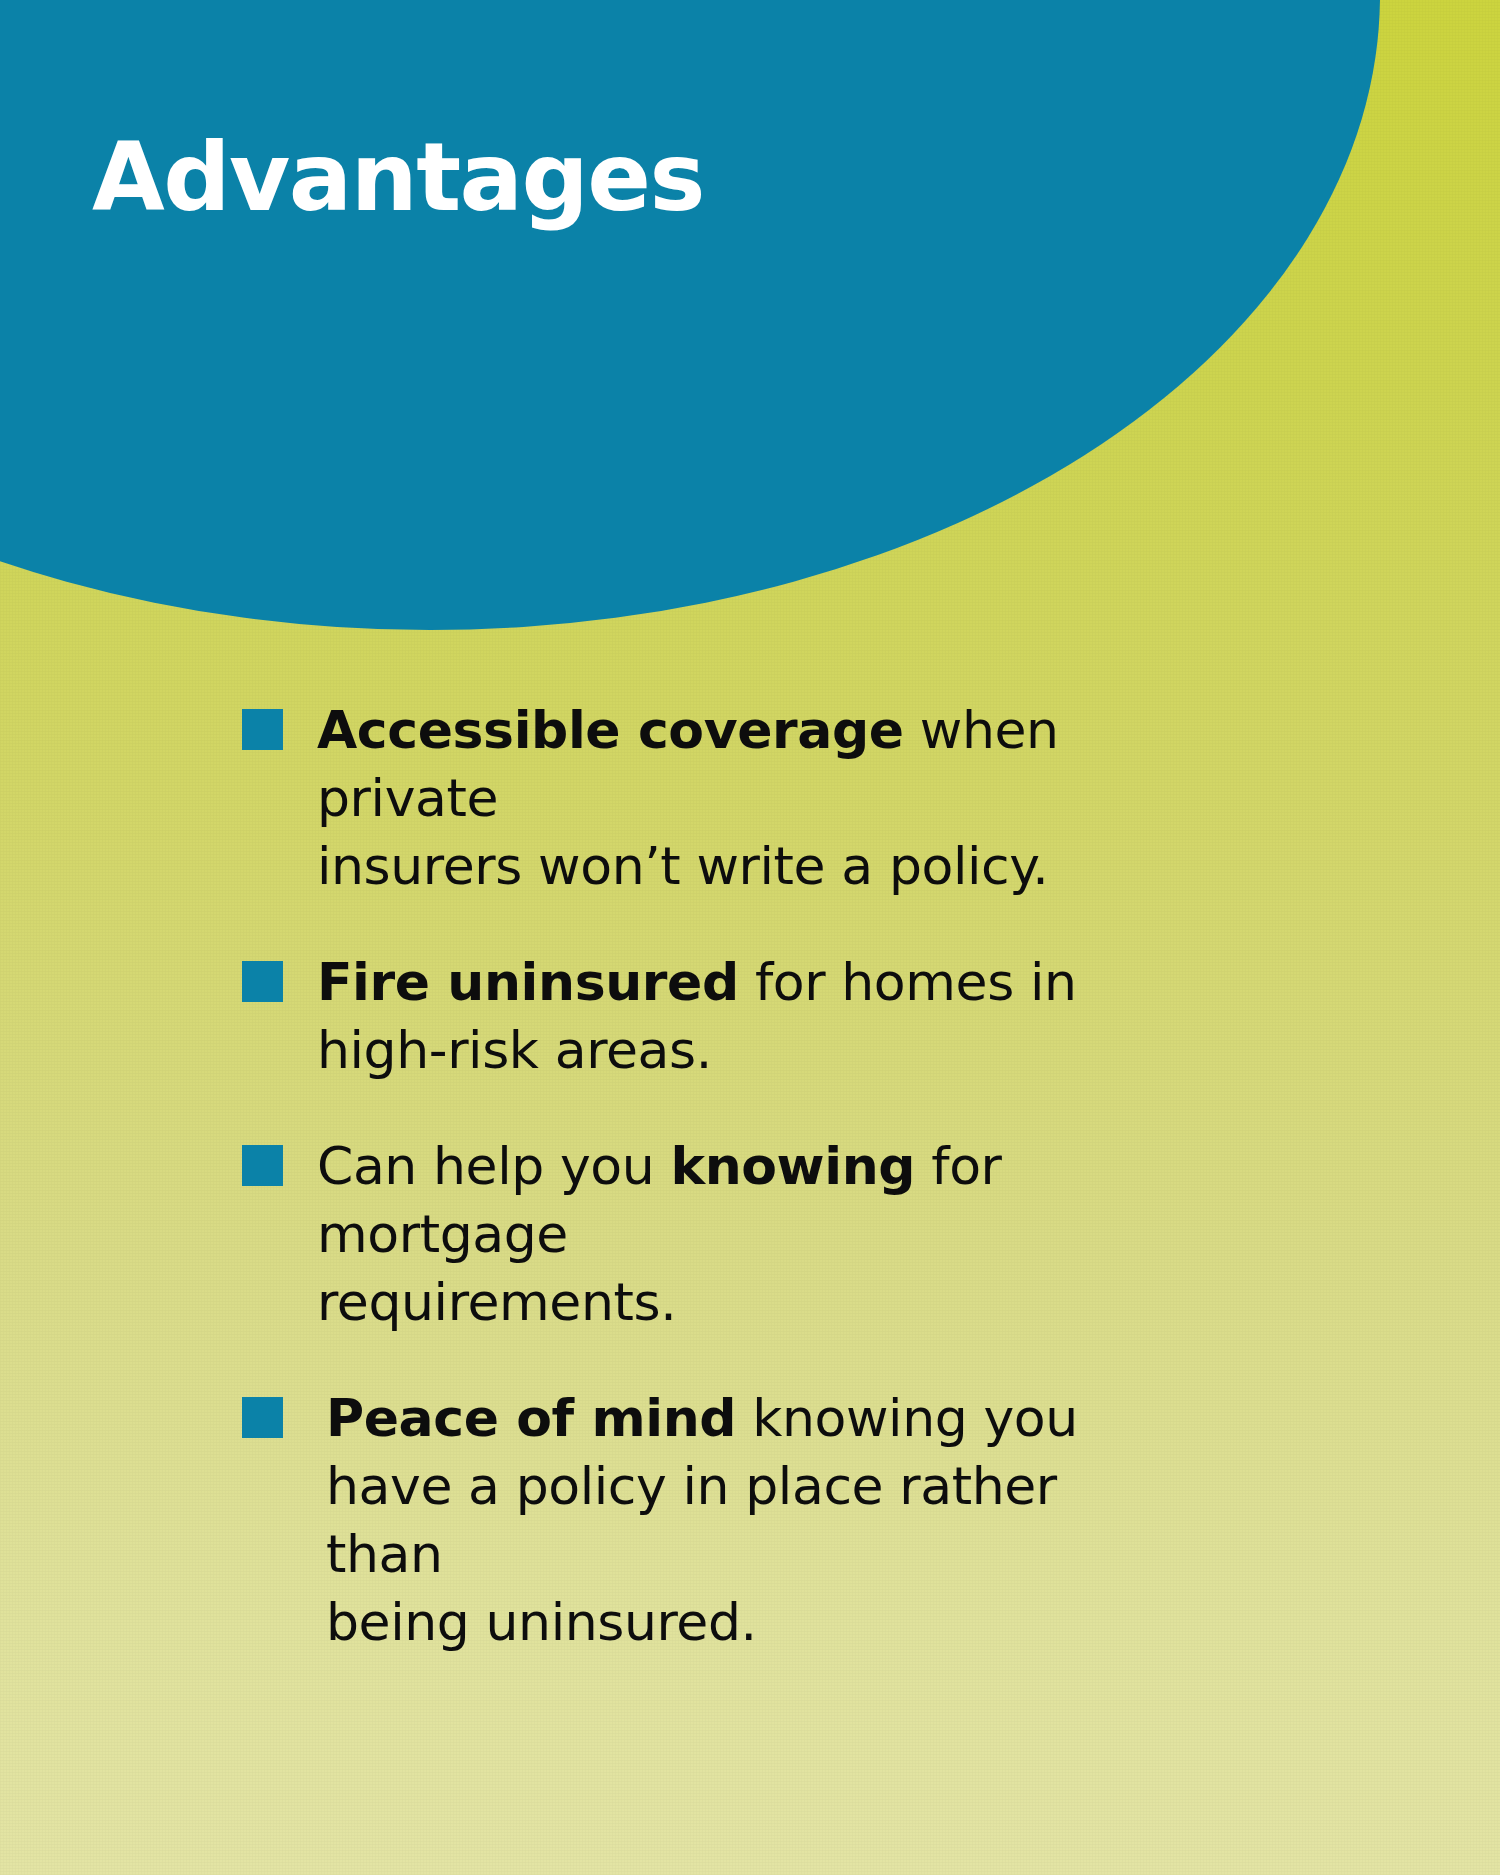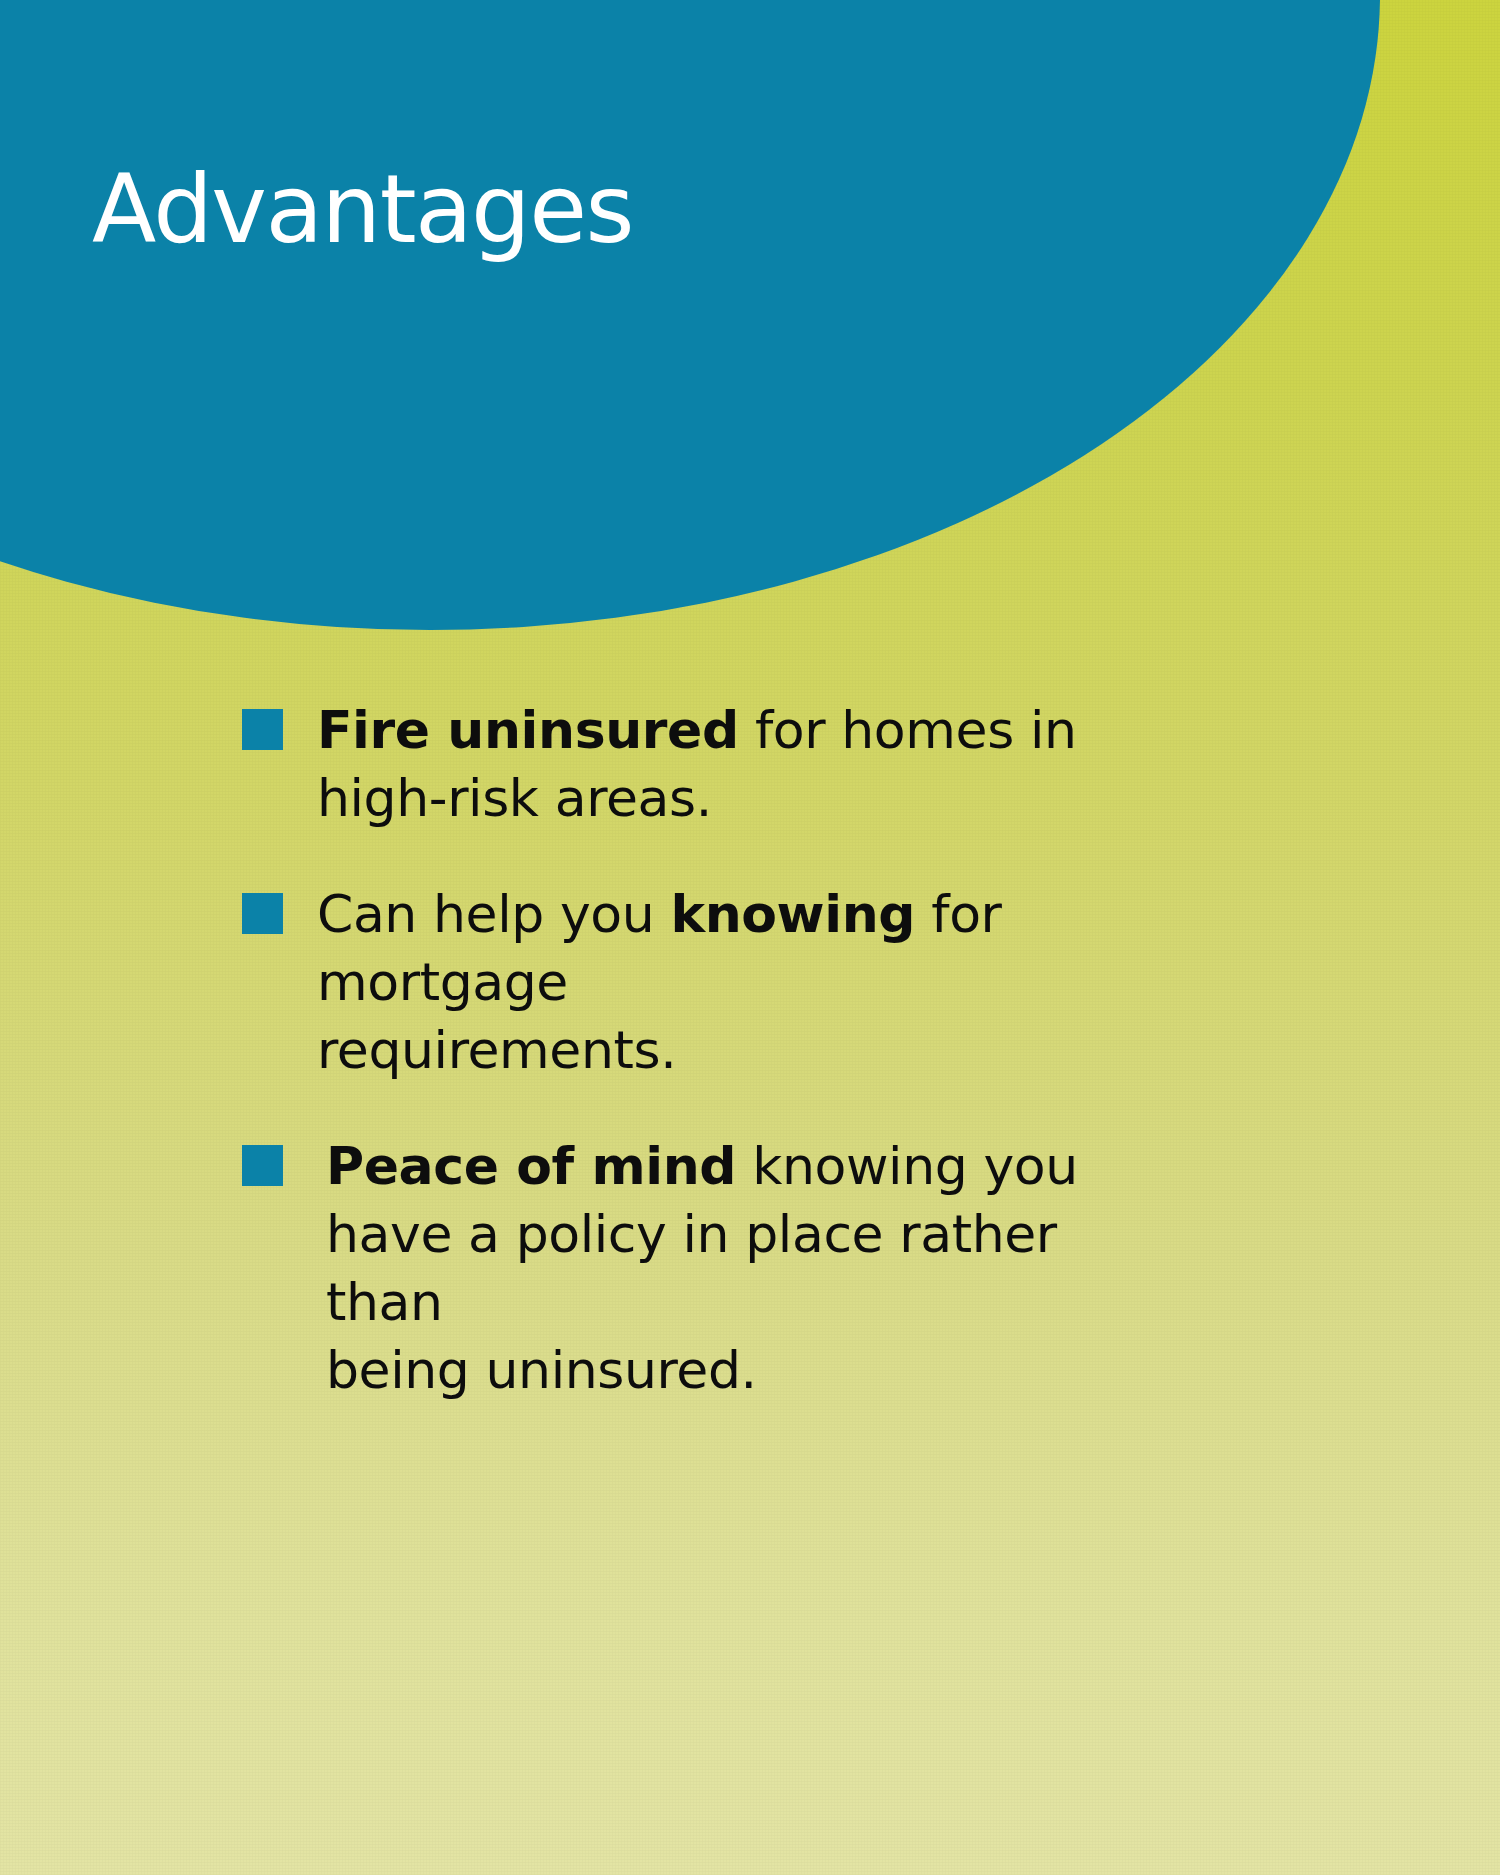--- a/index.html
+++ b/index.html
@@ -59,26 +59,25 @@
   
   #title-block {
     position: absolute;
     left: 92px;
     top: 118px;
     z-index: 3;
   }
 
   .title-line {
     font-family: "DejaVu Sans", sans-serif;
-    font-weight: 400;
+    font-weight: 700;
     font-size: 94px;
     line-height: 120px;
     letter-spacing: -1.5px;
     white-space: nowrap;
-    margin-top: 32px;
   }
 
   #title-line-1 { color: #FFFFFF; }
   #title-line-2 { color: #A6DCDA; letter-spacing: 0px; }
 
   
   #advantages-list {
     position: absolute;
     left: 242px;
     top: 696px;
@@ -125,20 +124,25 @@
 <div id="poster">
 
   <div id="header-shape" style="background: rgb(11, 130, 168);"></div>
 
   <div id="title-block">
     <div class="title-line" id="title-line-1" style="color: rgb(255, 255, 255);">Advantages</div>
   </div>
 
   <div id="advantages-list">
 
+    <div class="list-item">
+      <span class="bullet-marker" style="background: rgb(11, 130, 168);"></span>
+      <span class="list-item-text" style="color: rgb(13, 13, 13);"><b>Accessible coverage</b> when private
+insurers won’t write a policy.</span>
+    </div>
 
     <div class="list-item">
       <span class="bullet-marker" style="background: rgb(11, 130, 168);"></span>
       <span class="list-item-text" style="color: rgb(13, 13, 13);"><b>Fire uninsured</b> for homes in
 high-risk areas.</span>
     </div>
 
     <div class="list-item">
       <span class="bullet-marker" style="background: rgb(11, 130, 168);"></span>
       <span class="list-item-text" style="color: rgb(13, 13, 13);">Can help you <b>knowing</b> for mortgage

